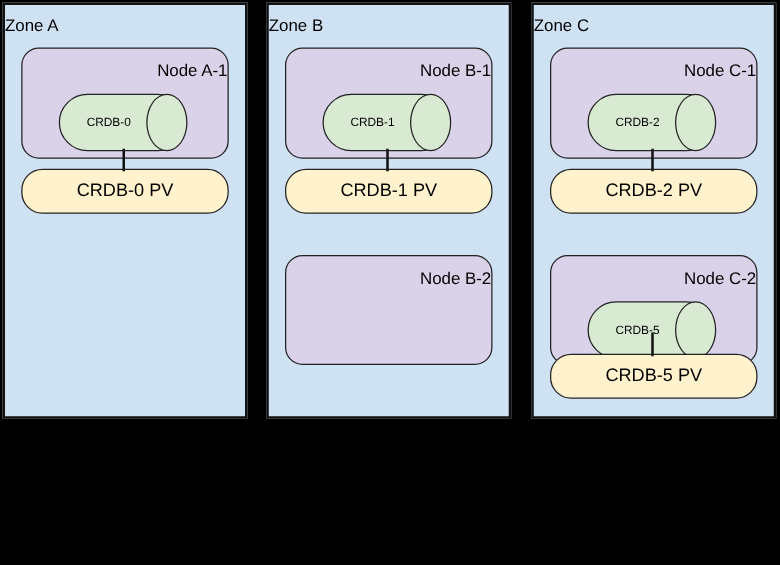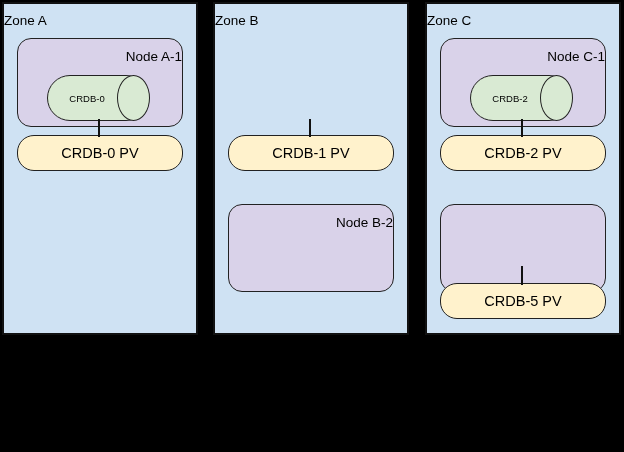--- a/index.html
+++ b/index.html
@@ -128,20 +128,27 @@
     <div class="connector connector-row1"></div>
 
     <div class="pv pv-row1">
       <span>CRDB-0 PV</span>
     </div>
   </div>
 
   <div class="zone zone-b">
     <div class="zone-title">Zone B</div>
 
+    <div class="node node-row1">
+      <div class="node-title">Node B-1</div>
+      <div class="cylinder">
+        <span class="cyl-cap"></span>
+        <span class="cyl-label">CRDB-1</span>
+      </div>
+    </div>
 
     <div class="connector connector-row1"></div>
 
     <div class="pv pv-row1">
       <span>CRDB-1 PV</span>
     </div>
 
     <div class="node node-row2">
       <div class="node-title">Node B-2</div>
     </div>
@@ -158,20 +165,25 @@
       </div>
     </div>
 
     <div class="connector connector-row1"></div>
 
     <div class="pv pv-row1">
       <span>CRDB-2 PV</span>
     </div>
 
     <div class="node node-row2">
+      <div class="node-title">Node C-2</div>
+      <div class="cylinder">
+        <span class="cyl-cap"></span>
+        <span class="cyl-label">CRDB-5</span>
+      </div>
     </div>
 
     <div class="connector connector-row2"></div>
 
     <div class="pv pv-row2">
       <span>CRDB-5 PV</span>
     </div>
   </div>
 
 </div>

